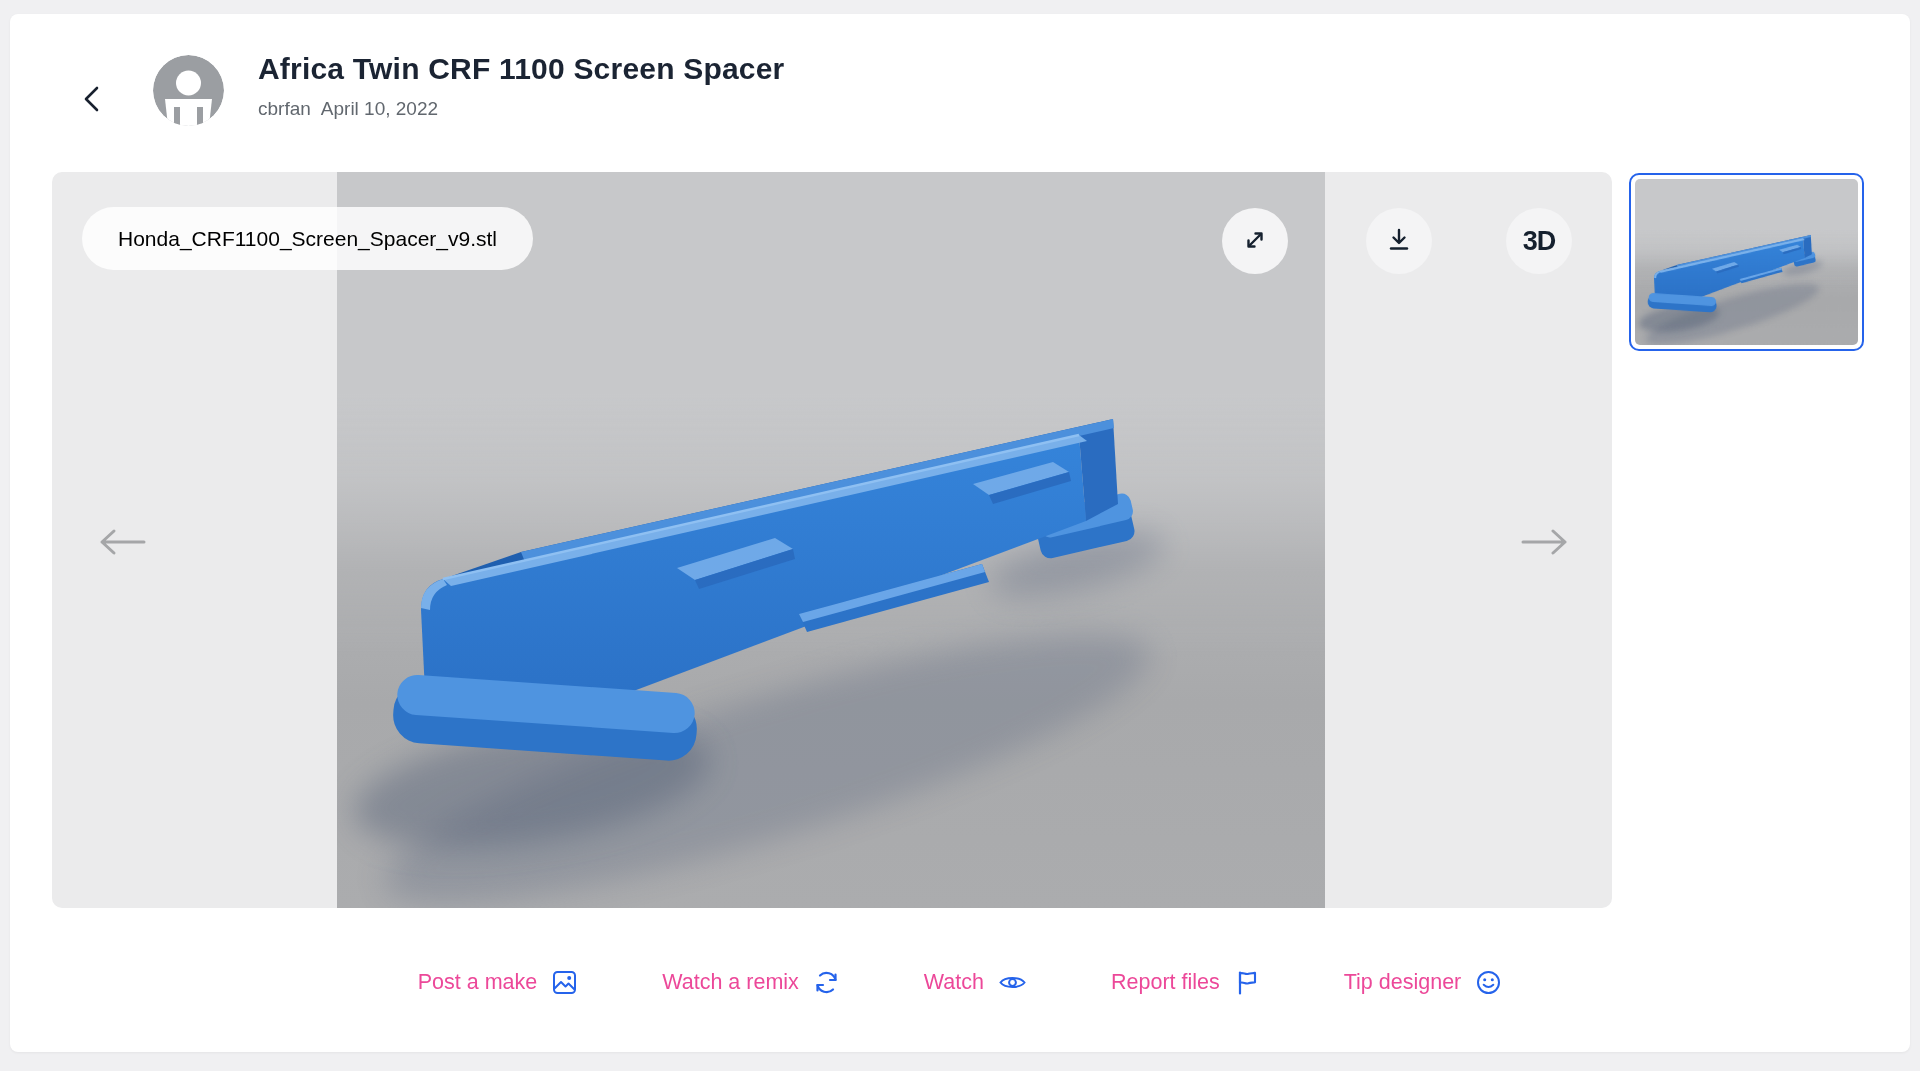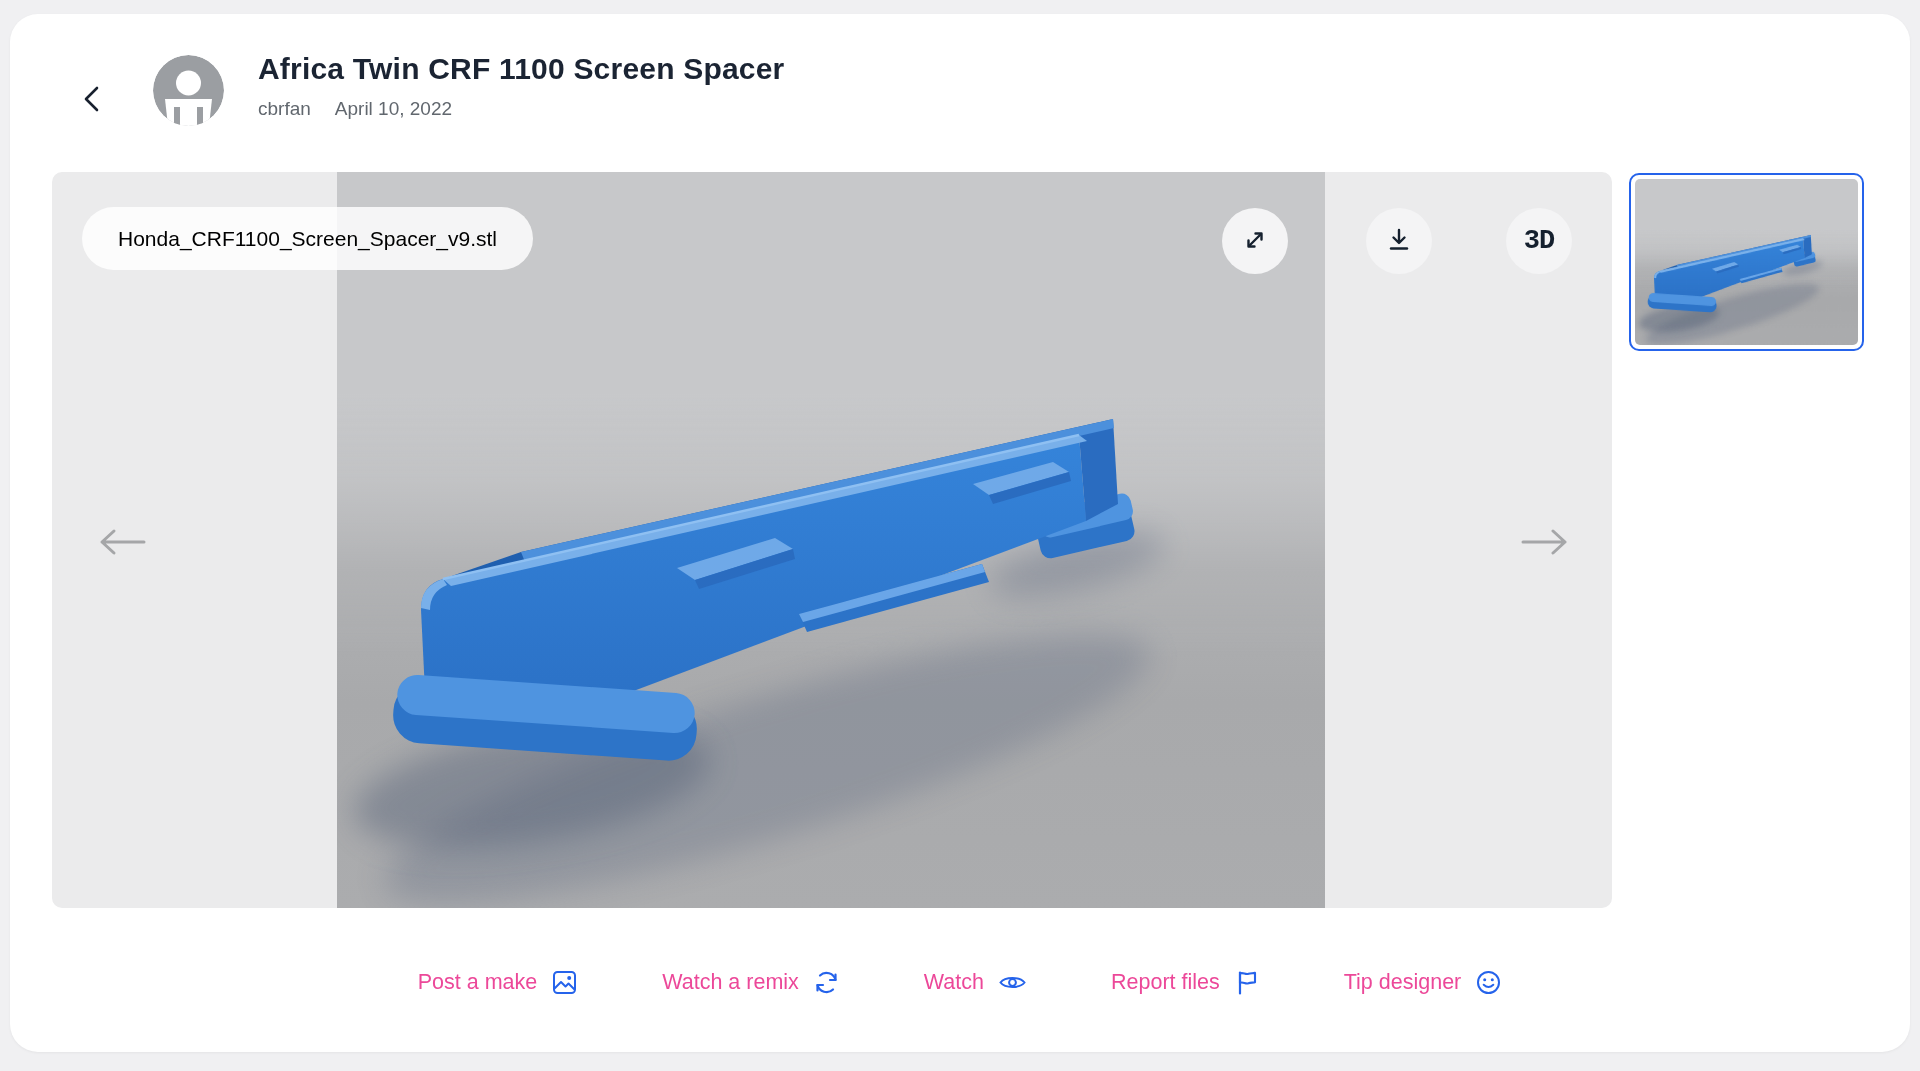--- a/index.html
+++ b/index.html
@@ -1,26 +1,26 @@
 <!DOCTYPE html>
 <html><head>
 <meta charset="utf-8">
 <style>
   * { margin:0; padding:0; box-sizing:border-box; }
   html,body { width:1920px; height:1071px; }
   body { font-family:"Liberation Sans","DejaVu Sans",sans-serif; background:#f0f0f2; position:relative; overflow:hidden; }
 
   .card { position:absolute; left:10px; top:14px; width:1900px; height:1038px;
-          background:#ffffff; border-radius:28px; box-shadow:0 1px 3px rgba(0,0,0,.05); }
+          background:#ffffff; border-radius:8px; box-shadow:0 1px 3px rgba(0,0,0,.05); }
 
   
   .back-btn { position:absolute; left:60px; top:64px; width:44px; height:44px; border:none; background:transparent; cursor:pointer; display:flex; align-items:center; justify-content:center; }
   .avatar { position:absolute; left:143px; top:41px; width:71px; height:71px; }
   .title { position:absolute; left:248px; top:38px; font-size:30px; font-weight:bold; color:#1b2433; letter-spacing:.2px; }
-  .byline { position:absolute; left:248px; top:84px; font-size:19px; color:#61676e; display:flex; gap:24px; }
+  .byline { position:absolute; left:248px; top:84px; font-size:19px; color:#61676e; display:flex; gap:10px; }
   .dl-btn { position:absolute; right:39px; top:47px; height:63px; padding:0 30px; border:none; cursor:pointer;
             background:#2563eb; color:#fff; border-radius:32px; display:flex; align-items:center; gap:16px;
             font-size:21px; font-weight:bold; font-family:inherit; }
 
   
   .viewer { position:absolute; left:42px; top:158px; width:1560px; height:736px; background:#ebebec; border-radius:10px; overflow:hidden; }
   .scene { position:absolute; left:285px; top:0; width:988px; height:736px; overflow:hidden;
            background:linear-gradient(180deg,#c7c8ca 0%,#c3c4c6 24%,#b3b4b6 48%,#a8a9ab 72%,#abacae 100%); }
   .floor { position:absolute; left:50%; top:26%; width:5200px; height:3800px; margin-left:-2600px;
            background:
@@ -31,21 +31,21 @@
          background:linear-gradient(180deg,#c7c8ca 0%,#c7c8ca 30%,rgba(195,196,198,.85) 42%,rgba(180,181,183,.35) 54%,rgba(172,173,175,0) 66%); }
   .model-svg { position:absolute; inset:0; width:100%; height:100%; }
 
   .pill { position:absolute; left:30px; top:35px; height:63px; padding:0 36px; border-radius:32px;
           background:rgba(255,255,255,.82); display:flex; align-items:center;
           font-size:21px; color:#000000; }
   .icon-btn { position:absolute; width:66px; height:66px; border-radius:50%; border:none; cursor:pointer;
               background:#f4f4f5; display:flex; align-items:center; justify-content:center; top:36px;
               color:#15202e; }
   .icon-btn.b-expand { left:1170px; } .icon-btn.b-down { left:1314px; } .icon-btn.b-3d { left:1454px; }
-  .b3d-label { font-size:27px; font-weight:bold; letter-spacing:-1px; font-family:Liberation Mono, monospace;text-align:right; }
+  .b3d-label { font-size:27px; font-weight:bold; letter-spacing:-1px; font-family:Liberation Sans, sans-serif;text-align:right; }
   .nav-arrow { position:absolute; top:349px; width:66px; height:44px; border:none; background:transparent; cursor:pointer; display:flex; align-items:center; justify-content:center; }
   .nav-prev { left:37px; } .nav-next { left:1460px; }
 
   
   .thumb { position:absolute; left:1619px; top:159px; width:235px; height:178px; background:#fff;
            border:2px solid #2563eb; border-radius:10px; padding:4px; cursor:pointer; }
   .thumb-clip { width:100%; height:100%; border-radius:5px; overflow:hidden; position:relative; }
   .thumb-clip .scene { left:0; top:0; transform:scale(0.2265); transform-origin:0 0; }
 
   

